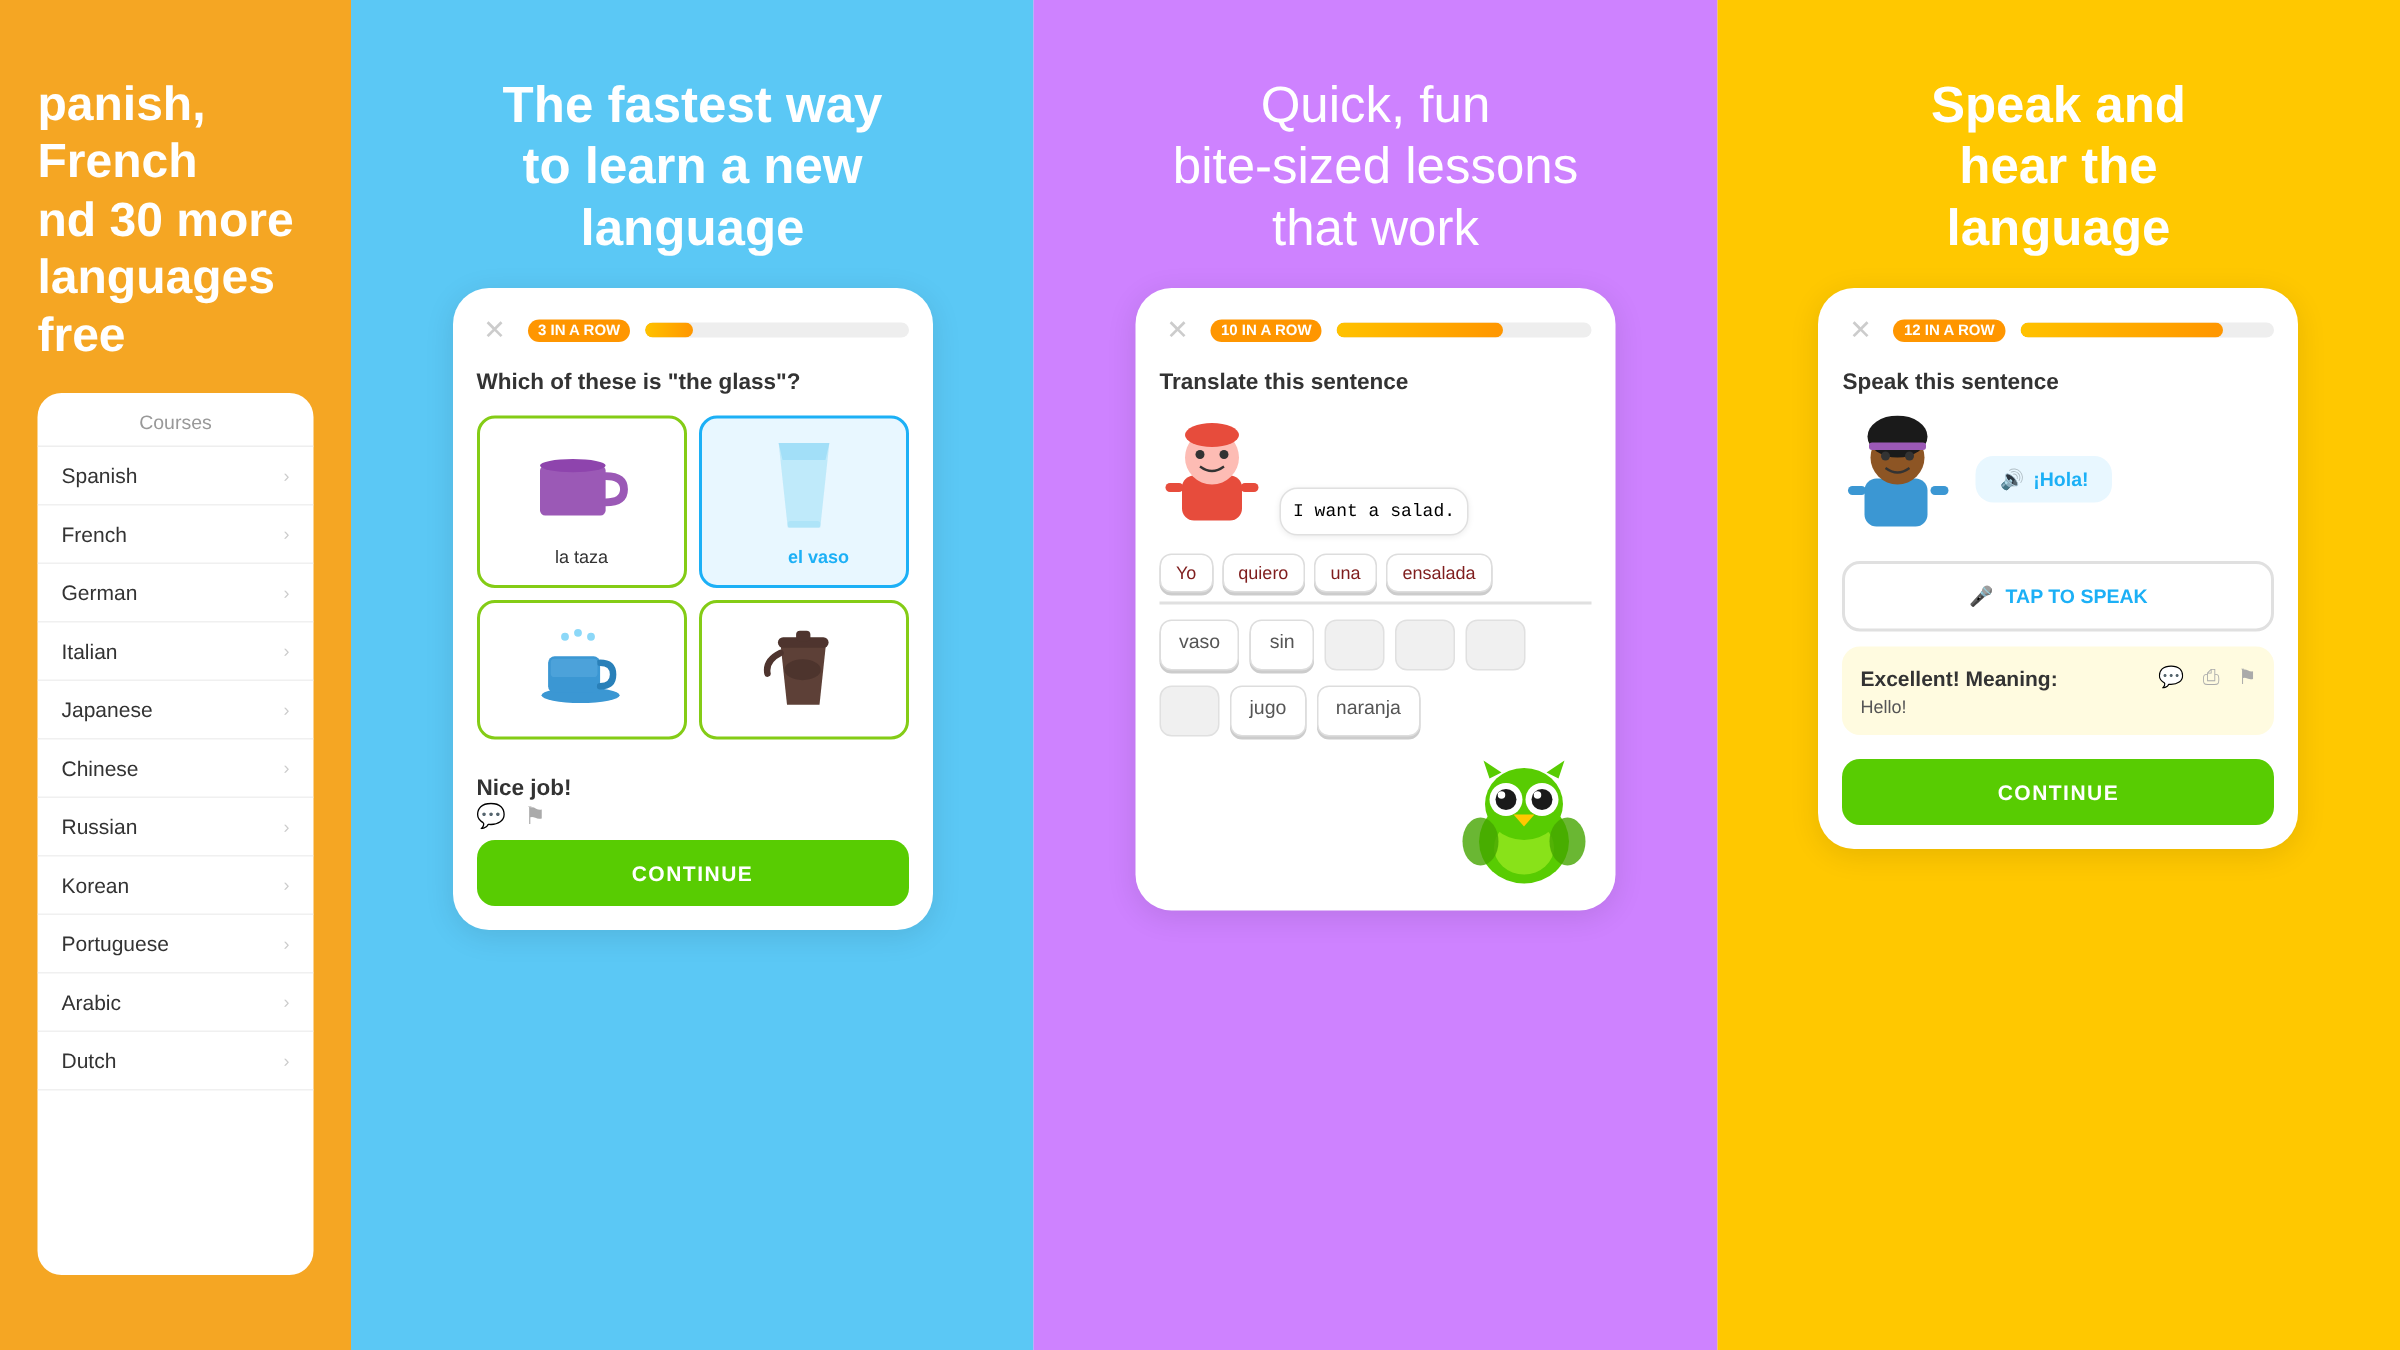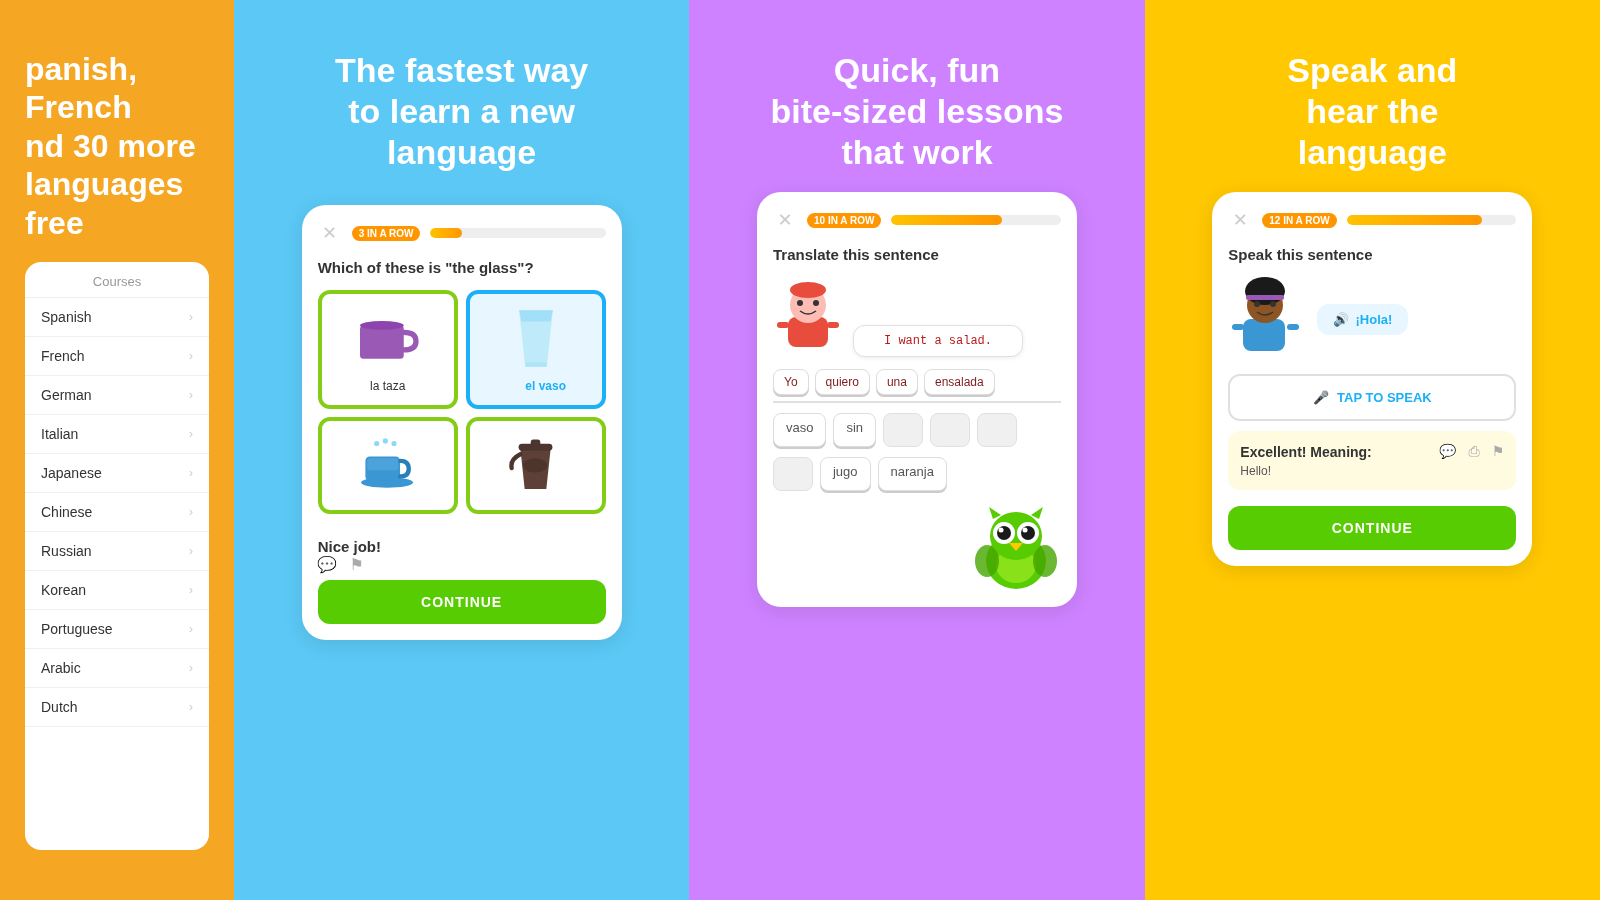--- a/index.html
+++ b/index.html
@@ -63,21 +63,21 @@
     }
 
     
     .panel-2 {
       background: #5BC8F5;
       flex: 1;
       padding: 50px 30px;
       display: flex;
       flex-direction: column;
       align-items: center;
-      gap: 33px;
+      gap: 20px;
     }
     .panel-2 .heading {
       color: white;
       font-size: 34px;
       font-weight: 800;
       text-align: center;
       line-height: 1.2;
     }
     .phone-card {
       background: white;
@@ -131,21 +131,21 @@
       color: #333;
       margin-bottom: 14px;
     }
     .image-grid {
       display: grid;
       grid-template-columns: 1fr 1fr;
       gap: 8px;
       margin-bottom: 14px;
     }
     .image-cell {
-      border: 4px solid #84cc16;
+      border: 2px solid #84cc16;
       border-radius: 12px;
       padding: 12px;
       display: flex;
       flex-direction: column;
       align-items: center;
       gap: 8px;
       cursor: pointer;
     }
     .image-cell.selected {
       border-color: #1CB0F6;
@@ -198,21 +198,21 @@
       flex: 1;
       padding: 50px 30px;
       display: flex;
       flex-direction: column;
       align-items: center;
       gap: 20px;
     }
     .panel-3 .heading {
       color: white;
       font-size: 34px;
-      font-weight: 700;
+      font-weight: 400;
       text-align: center;
       line-height: 1.2;
     }
 
     
     .panel-4 {
       background: #FFC800;
       flex: 1;
       padding: 50px 30px;
       display: flex;
@@ -242,23 +242,23 @@
     .character-row {
       display: flex;
       align-items: flex-end;
       gap: 10px;
       margin: 10px 0;
     }
     .speech-bubble {
       background: white;
       border: 1.5px solid #e0e0e0;
       border-radius: 12px;
-      padding: 8px 30px;
+      padding: 8px 8px;
       font-size: 12px;
-      color: #b91c1c;
+      color: #000000;
       font-family: 'Courier New', monospace;
       box-shadow: 0 1px 4px rgba(0,0,0,0.08);
     }
     .word-chips {
       display: flex;
       flex-wrap: wrap;
       gap: 7px;
       margin: 10px 0;
     }
     .word-chip {

